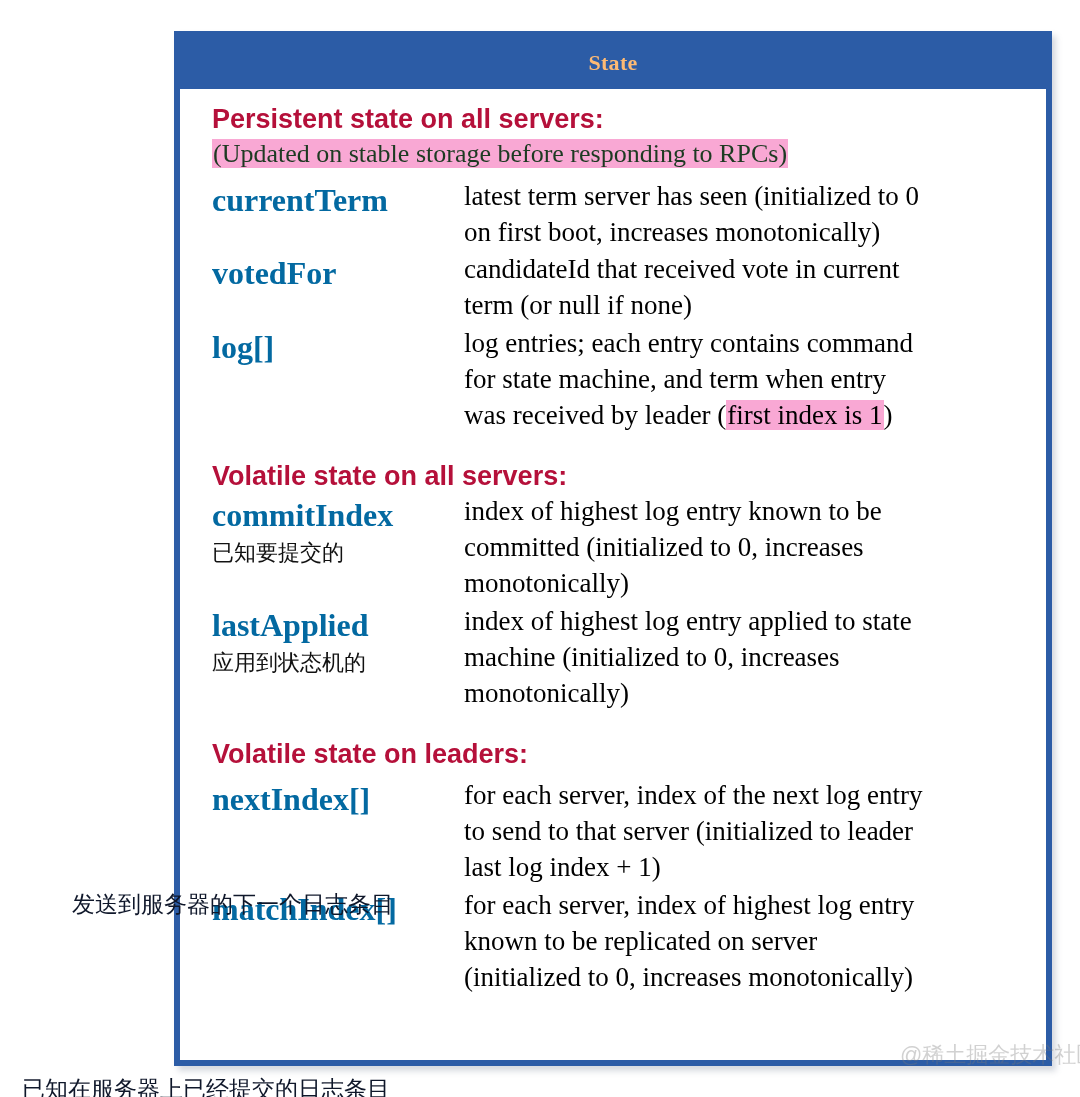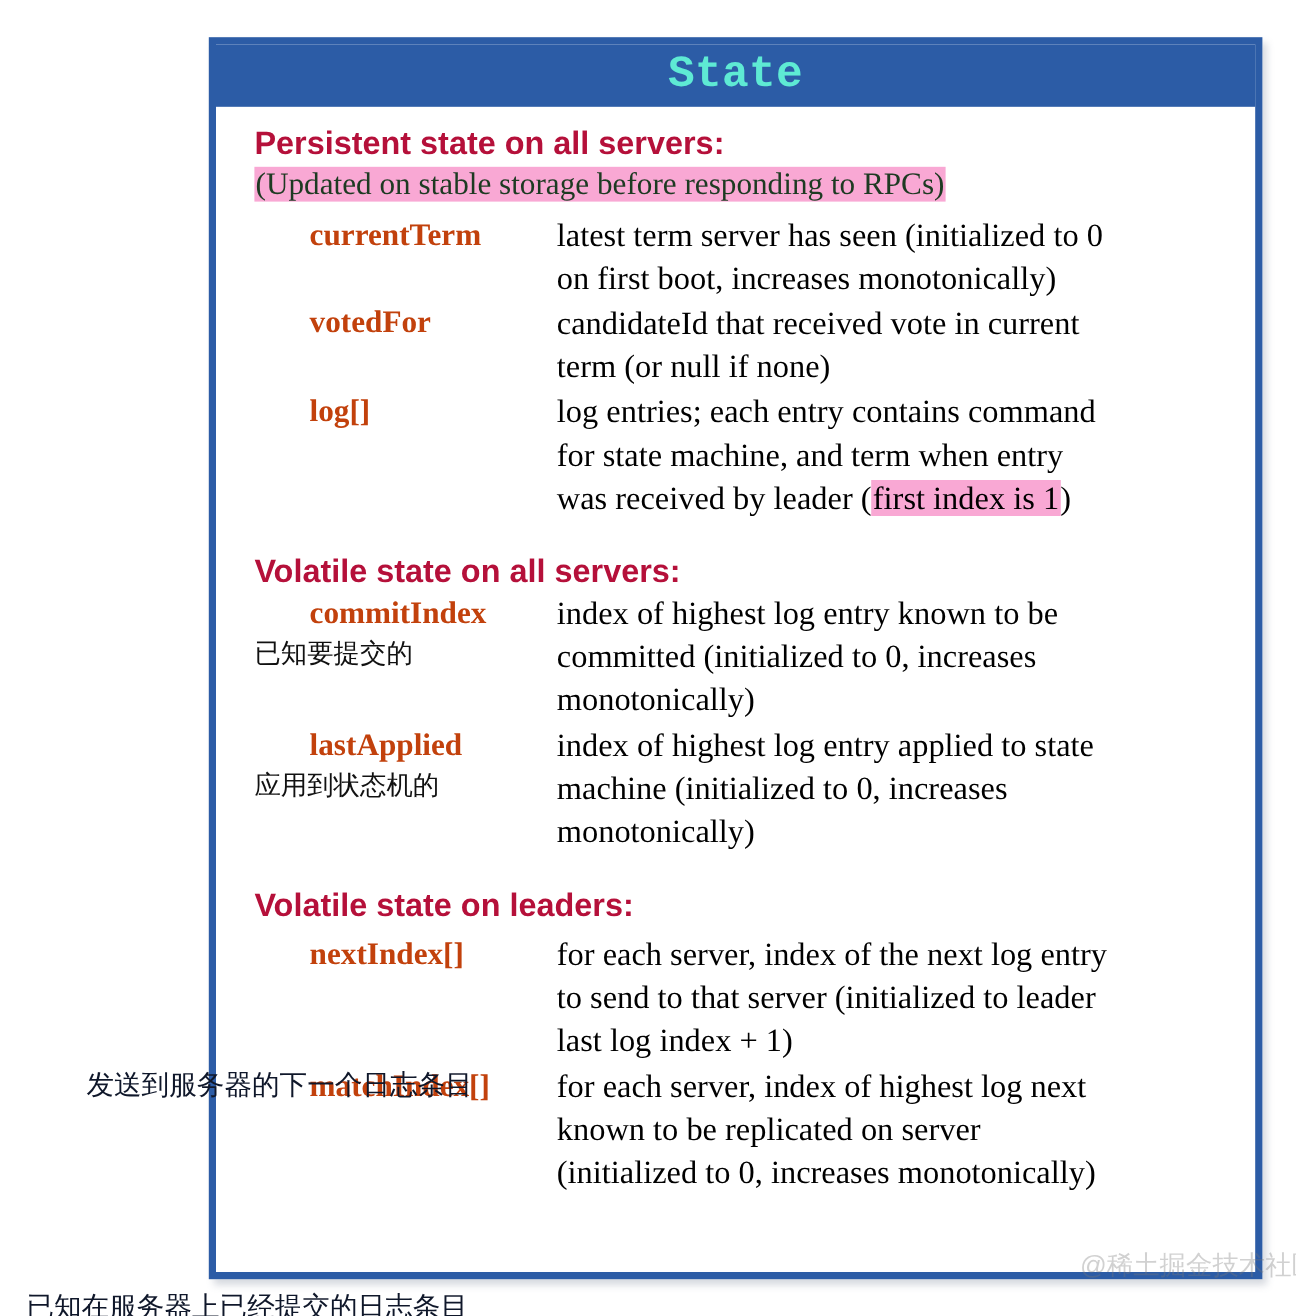--- a/index.html
+++ b/index.html
@@ -31,24 +31,24 @@
   }
 
   #card-header {
     height: 52px;
     background: #2c5ca6;
     display: flex;
     align-items: center;
     justify-content: center;
   }
   #card-title {
-    color: #5eead4;
-    font-family: Liberation Mono, monospace;
+    color: #fdba74;
+    font-family: Liberation Serif, serif;
     font-weight: bold;
-    font-size: 37px;
+    font-size: 22px;
     letter-spacing: 0.3px;
     line-height: 1;
   }
 
   #card-body {
     padding: 14px 10px 0 32px;
     box-sizing: border-box;
   }
 
   
@@ -83,25 +83,24 @@
     align-items: flex-start;
     margin-top: 2px;
   }
   .field-name-cell {
     width: 252px;
     flex: 0 0 252px;
   }
   .field-name {
     font-family: "Liberation Serif", "DejaVu Serif", serif;
     font-weight: bold;
-    font-size: 26px;
-    color: #c2410c;
+    font-size: 32px;
+    color: #0369a1;
     line-height: 1.33;
     white-space: nowrap;
-    margin-left: 46px;
   }
   .field-cn {
     font-family: "Liberation Sans", "DejaVu Sans", sans-serif;
     font-size: 22px;
     color: #111111;
     line-height: 1.35;
     white-space: nowrap;
     margin-top: 1px;
   }
   .field-desc {
@@ -241,21 +240,21 @@
           <span class="line">to send to that server (initialized to leader</span>
           <span class="line">last log index + 1)</span>
         </div>
       </div>
 
       <div class="field-row">
         <div class="field-name-cell">
           <div class="field-name">matchIndex[]</div>
         </div>
         <div class="field-desc">
-          <span class="line">for each server, index of highest log next</span>
+          <span class="line">for each server, index of highest log entry</span>
           <span class="line">known to be replicated on server</span>
           <span class="line">(initialized to 0, increases monotonically)</span>
         </div>
       </div>
     </div>
 
   </div>
 </div>
 
 <div class="cn-outside" id="cn-nextindex">发送到服务器的下一个日志条目</div>

